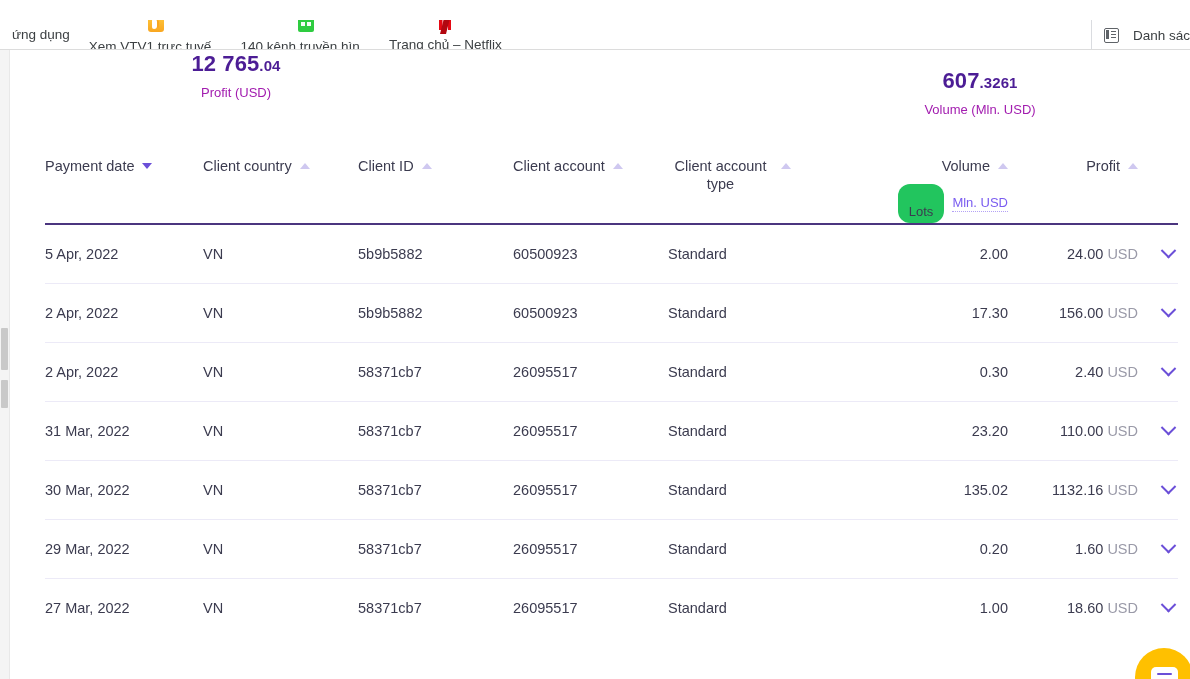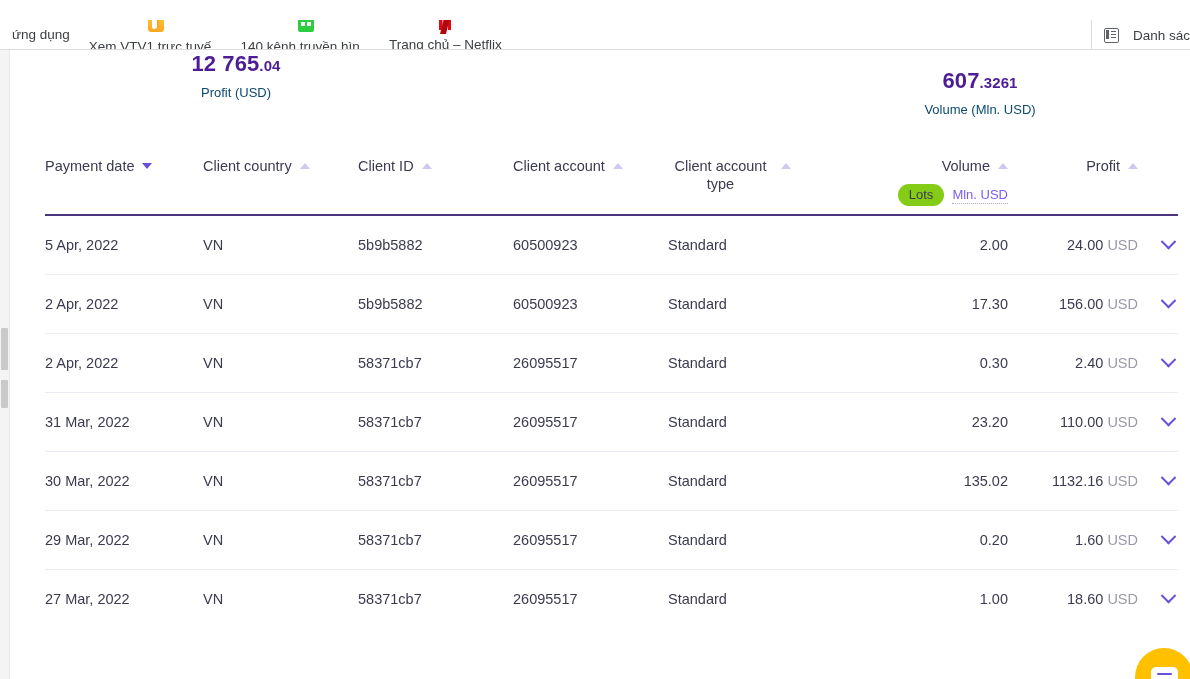--- a/index.html
+++ b/index.html
@@ -148,21 +148,21 @@
     letter-spacing: .1px;
     line-height: 26px;
     white-space: nowrap;
   }
   .kpi .value .dec {
     font-size: 15px;
     font-weight: 700;
   }
   .kpi .label {
     font-size: 13px;
-    color: #0c4a6e;
+    color: #a21caf;
     margin-top: 6px;
     white-space: nowrap;
   }
   #kpi-0 { left: 136px; top: 1px; width: 200px; }
   #kpi-1 { left: 505px; top: 1px; width: 200px; }
   #kpi-2 { left: 880px; top: 18px; width: 200px; }
 
   
   .table-wrap {
     position: absolute;
@@ -193,25 +193,25 @@
   }
   .sort-arrow.up { border-bottom: 6px solid #cfc8f0; }
   .sort-arrow.down.active { border-top: 6px solid #6b4fd8; }
 
   .unit-toggle {
     display: flex; align-items: center; gap: 8px;
     justify-content: flex-end;
     margin-top: 9px;
   }
   .unit-pill {
-    background: #84cc16;
+    background: #22c55e;
     color: #3b3b4f;
     font-size: 13px;
     border-radius: 12px;
-    padding: 3px 11px 4px;
+    padding: 20px 11px 4px;
     line-height: 15px;
   }
   .unit-link {
     font-size: 13px;
     color: #7a5cf0;
     border-bottom: 1px dotted #b4a2f5;
     line-height: 15px;
     padding-bottom: 1px;
   }
 

